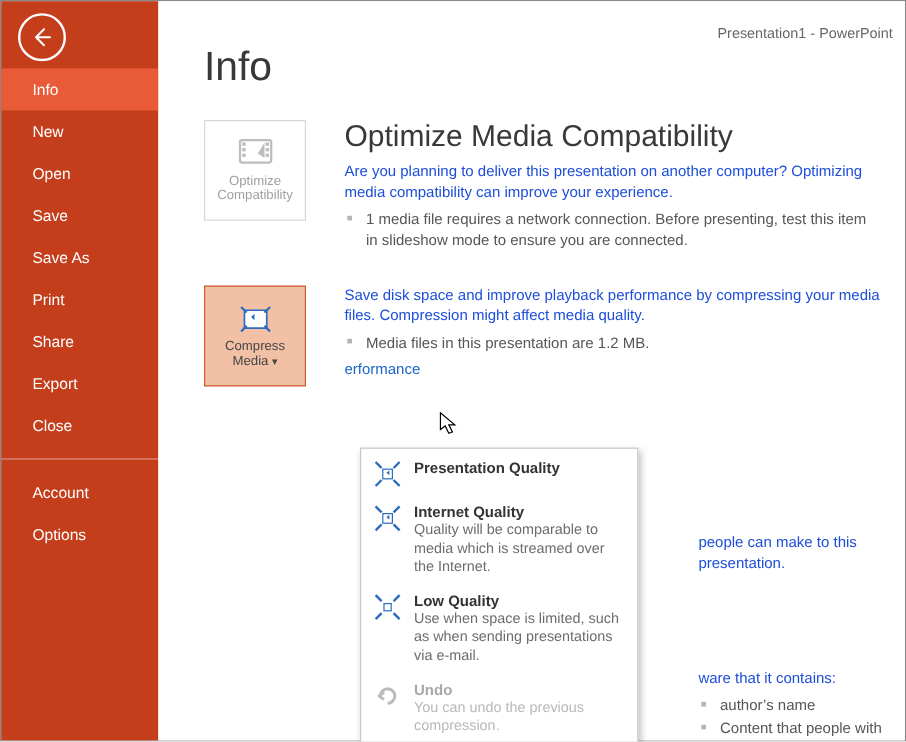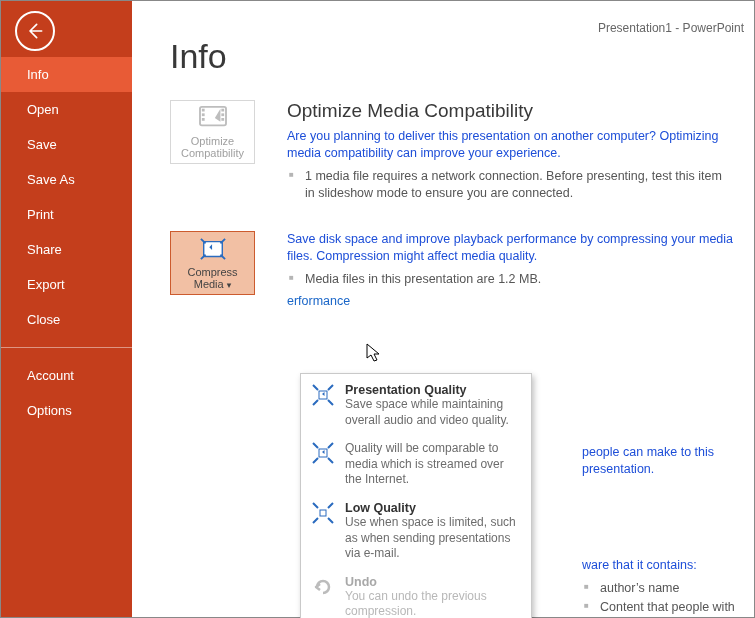--- a/index.html
+++ b/index.html
@@ -8,25 +8,25 @@
   .sidebar { width: 131px; background: #c43e1c; color: #fff; display: flex; flex-direction: column; }
   .back-btn { width: 40px; height: 40px; border: 2px solid #fff; border-radius: 50%; margin: 10px 0 6px 14px; display: flex; align-items: center; justify-content: center; cursor: pointer; }
   .back-btn svg { width: 20px; height: 20px; }
   .side-item { padding: 10px 0 10px 26px; font-size: 13px; cursor: pointer; }
   .side-item.active { background: #e85b36; }
   .side-sep { height: 1px; background: rgba(255,255,255,0.45); margin: 10px 0; }
   .main { flex: 1; background: #fff; position: relative; padding: 0 20px 20px 38px; }
   .titlebar { position: absolute; top: 20px; right: 10px; font-size: 12px; color: #666; }
   .page-title { font-size: 34px; font-weight: 300; color: #383838; margin: 36px 0 24px 0; }
   .section { display: flex; gap: 32px; margin-bottom: 26px; }
-  .tile { width: 85px; height: 64px; border: 1px solid #d7d7d7; display: flex; flex-direction: column; align-items: center; justify-content: center; text-align: center; font-size: 11px; color: #a0a0a0; cursor: pointer; background: #fff; }
+  .tile { width: 85px; height: 84px; border: 1px solid #d7d7d7; display: flex; flex-direction: column; align-items: center; justify-content: center; text-align: center; font-size: 11px; color: #a0a0a0; cursor: pointer; background: #fff; }
   .tile.active { background: #f2c0a4; border-color: #cc5b2e; color: #444; }
   .tile .ticon { width: 30px; height: 26px; margin-bottom: 4px; }
   .sect-body { flex: 1; }
-  .sect-title { font-size: 19px; color: #393939; margin-bottom: 6px; }
+  .sect-title { font-size: 25px; color: #393939; margin-bottom: 6px; }
   .sect-desc { font-size: 12.5px; color: #1d4ed8; margin-bottom: 6px; line-height: 1.35; }
   ul.bullets { list-style: none; padding-left: 18px; }
   ul.bullets li { position: relative; font-size: 12.5px; color: #565656; line-height: 1.4; margin-bottom: 2px; }
   ul.bullets li::before { content: "■"; position: absolute; left: -16px; top: 1px; color: #b5b5b5; font-size: 8px; }
   .link { color: #1a66c8; font-size: 12.5px; cursor: pointer; margin-top: 4px; display: inline-block; }
   .dropdown { position: absolute; left: 168px; top: 372px; width: 232px; background: #fff; border: 1px solid #c9c9c9; box-shadow: 2px 3px 6px rgba(0,0,0,0.25); z-index: 20; padding: 4px 0; }
   .dd-item { display: flex; gap: 10px; padding: 5px 10px 8px 10px; cursor: pointer; }
   .dd-item.disabled { color: #a8a8a8; cursor: default; }
   .dd-icon { width: 24px; height: 24px; flex-shrink: 0; }
   .dd-text { flex: 1; }
@@ -43,20 +43,21 @@
 <body>
 
 <div class="frame">
   <div class="sidebar">
     <div class="back-btn">
       <svg viewBox="0 0 24 24">
           <path d="M14 4 L6 12 L14 20 M6 12 H20" stroke="#fff" stroke-width="2" fill="none" stroke-linecap="round" stroke-linejoin="round"></path>
         </svg>
     </div>
     <div class="side-item active">Info</div>
+    <div class="side-item">New</div>
     <div class="side-item">Open</div>
     <div class="side-item">Save</div>
     <div class="side-item">Save As</div>
     <div class="side-item">Print</div>
     <div class="side-item">Share</div>
     <div class="side-item">Export</div>
     <div class="side-item">Close</div>
     <div class="side-sep"></div>
     <div class="side-item">Account</div>
     <div class="side-item">Options</div>
@@ -122,30 +123,30 @@
 
     <div class="dropdown">
       <div class="dd-item">
         <svg class="dd-icon" viewBox="0 0 24 24">
             <path d="M2 2 L7 7 M22 2 L17 7 M2 22 L7 17 M22 22 L17 17" stroke="#2a6bbf" stroke-width="2"></path>
             <rect x="8" y="8" width="8" height="8" fill="#fff" stroke="#2a6bbf"></rect>
             <path d="M11 11 l2.5 2 v-4" fill="#2a6bbf"></path>
           </svg>
         <div class="dd-text">
           <div class="dd-title">Presentation Quality</div>
-          <div class="dd-desc">Save space while maintaining overall audio and video quality.</div>
         </div>
       </div>
       <div class="dd-item">
         <svg class="dd-icon" viewBox="0 0 24 24">
             <path d="M2 2 L7 7 M22 2 L17 7 M2 22 L7 17 M22 22 L17 17" stroke="#2a6bbf" stroke-width="2"></path>
             <rect x="8" y="8" width="8" height="8" fill="#fff" stroke="#2a6bbf"></rect>
             <path d="M11 11 l2.5 2 v-4" fill="#2a6bbf"></path>
           </svg>
         <div class="dd-text">
+          <div class="dd-title">Internet Quality</div>
           <div class="dd-desc">Quality will be comparable to media which is streamed over the Internet.</div>
         </div>
       </div>
       <div class="dd-item">
         <svg class="dd-icon" viewBox="0 0 24 24">
             <path d="M2 2 L7 7 M22 2 L17 7 M2 22 L7 17 M22 22 L17 17" stroke="#2a6bbf" stroke-width="2"></path>
             <rect x="9" y="9" width="6" height="6" fill="#fff" stroke="#2a6bbf"></rect>
           </svg>
         <div class="dd-text">
           <div class="dd-title">Low Quality</div>

